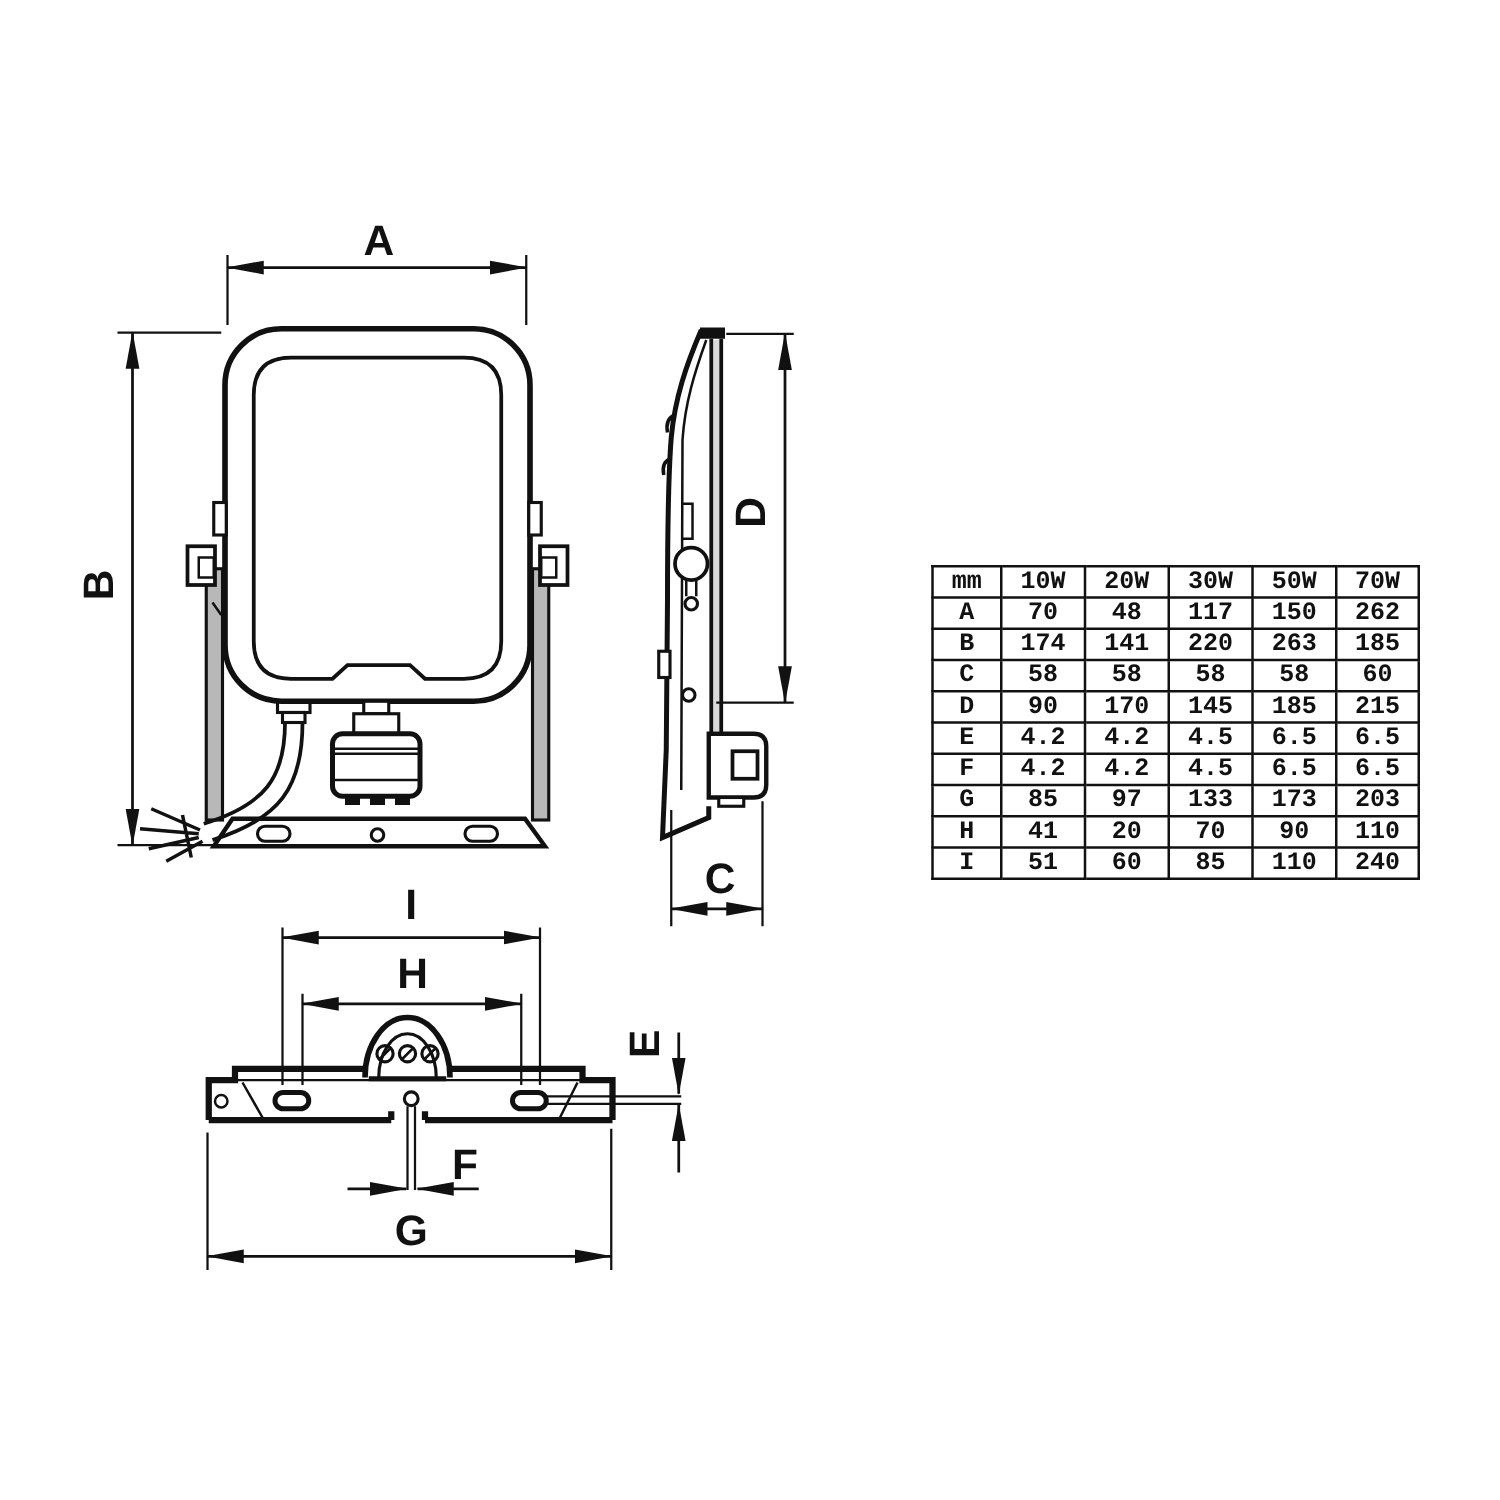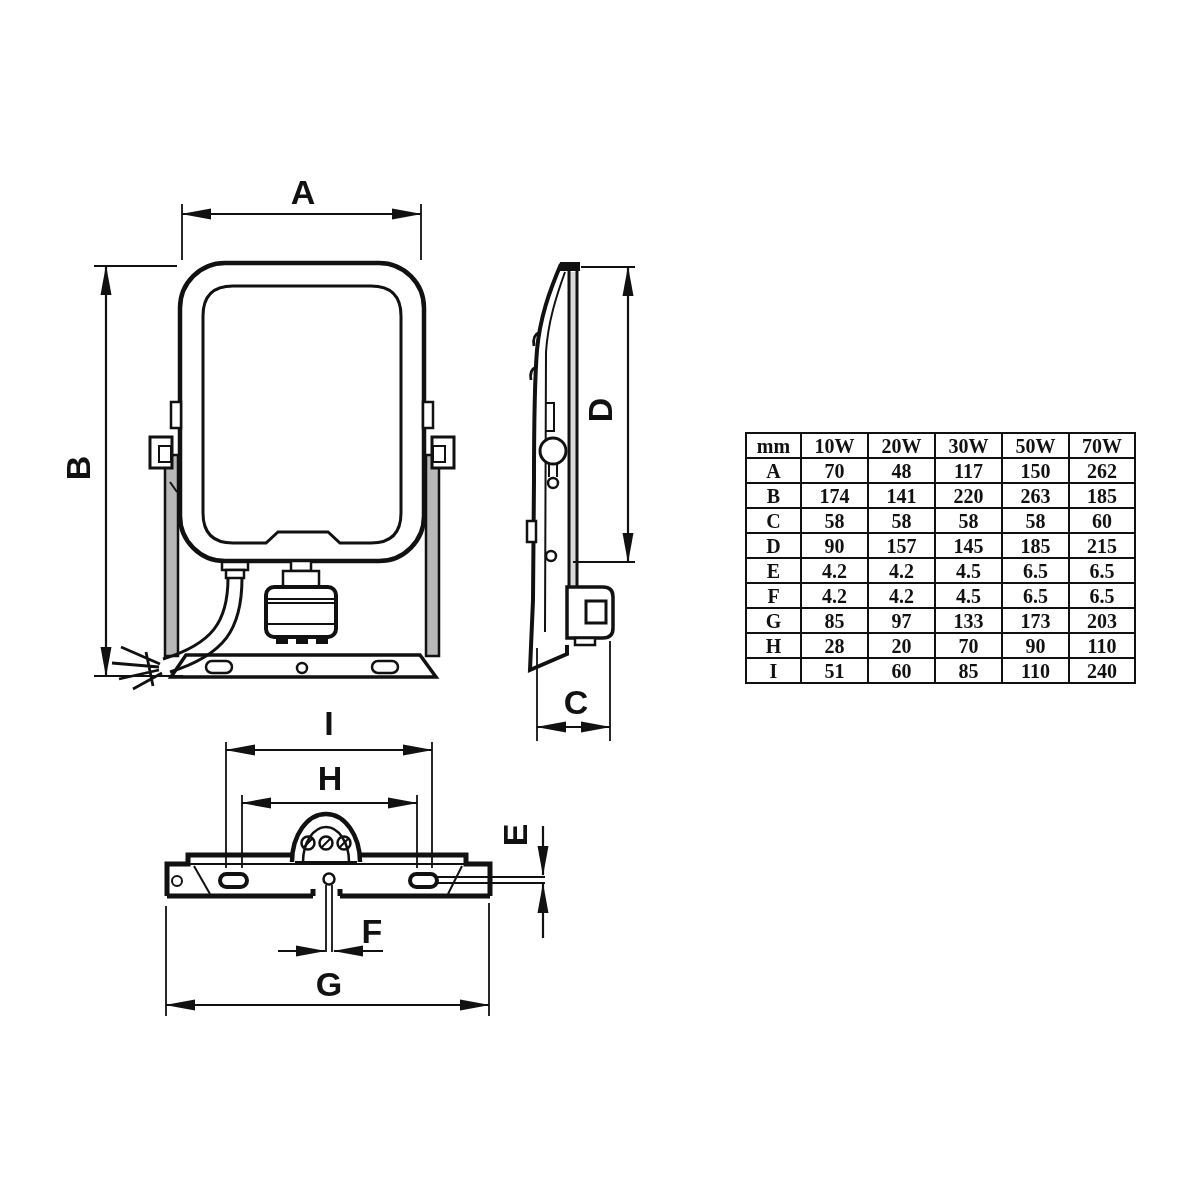--- a/index.html
+++ b/index.html
@@ -1,22 +1,22 @@
 <!DOCTYPE html>
 <html><head>
 <meta charset="utf-8">
 <style>
   html,body{margin:0;padding:0;background:#fff;}
   .page{position:relative;width:1200px;height:1200px;background:#ffffff;overflow:hidden;
         font-family:"Liberation Sans",sans-serif;}
   svg{position:absolute;left:0;top:0;}
   .lbl{font-family:"Liberation Sans",sans-serif;font-size:34px;font-weight:700;fill:#111;}
-  .dim-table{position:absolute;left:745px;top:432px;width:389px;height:250px;
+  .dim-table{position:absolute;left:745px;top:452px;width:389px;height:250px;
              border-collapse:collapse;table-layout:fixed;
-             font-family:Liberation Serif, serif;font-size:20px;font-weight:700;
+             font-family:Liberation Mono, monospace;font-size:20px;font-weight:700;
              color:#111;text-align:center;}
   .dim-table th,.dim-table td{border:2px solid #111;padding:0;line-height:1;height:23px;
              font-weight:700;vertical-align:middle;}
 </style>
 </head>
 <body>
 
 <div class="page">
 
 <svg width="1200" height="1200" viewBox="0 0 1200 1200">
@@ -199,21 +199,21 @@
           <th>C</th>
           <td>58</td>
           <td>58</td>
           <td>58</td>
           <td>58</td>
           <td>60</td>
         </tr>
         <tr>
           <th>D</th>
           <td>90</td>
-          <td>157</td>
+          <td>170</td>
           <td>145</td>
           <td>185</td>
           <td>215</td>
         </tr>
         <tr>
           <th>E</th>
           <td>4.2</td>
           <td>4.2</td>
           <td>4.5</td>
           <td>6.5</td>
@@ -230,21 +230,21 @@
         <tr>
           <th>G</th>
           <td>85</td>
           <td>97</td>
           <td>133</td>
           <td>173</td>
           <td>203</td>
         </tr>
         <tr>
           <th>H</th>
-          <td>28</td>
+          <td>41</td>
           <td>20</td>
           <td>70</td>
           <td>90</td>
           <td>110</td>
         </tr>
         <tr>
           <th>I</th>
           <td>51</td>
           <td>60</td>
           <td>85</td>

